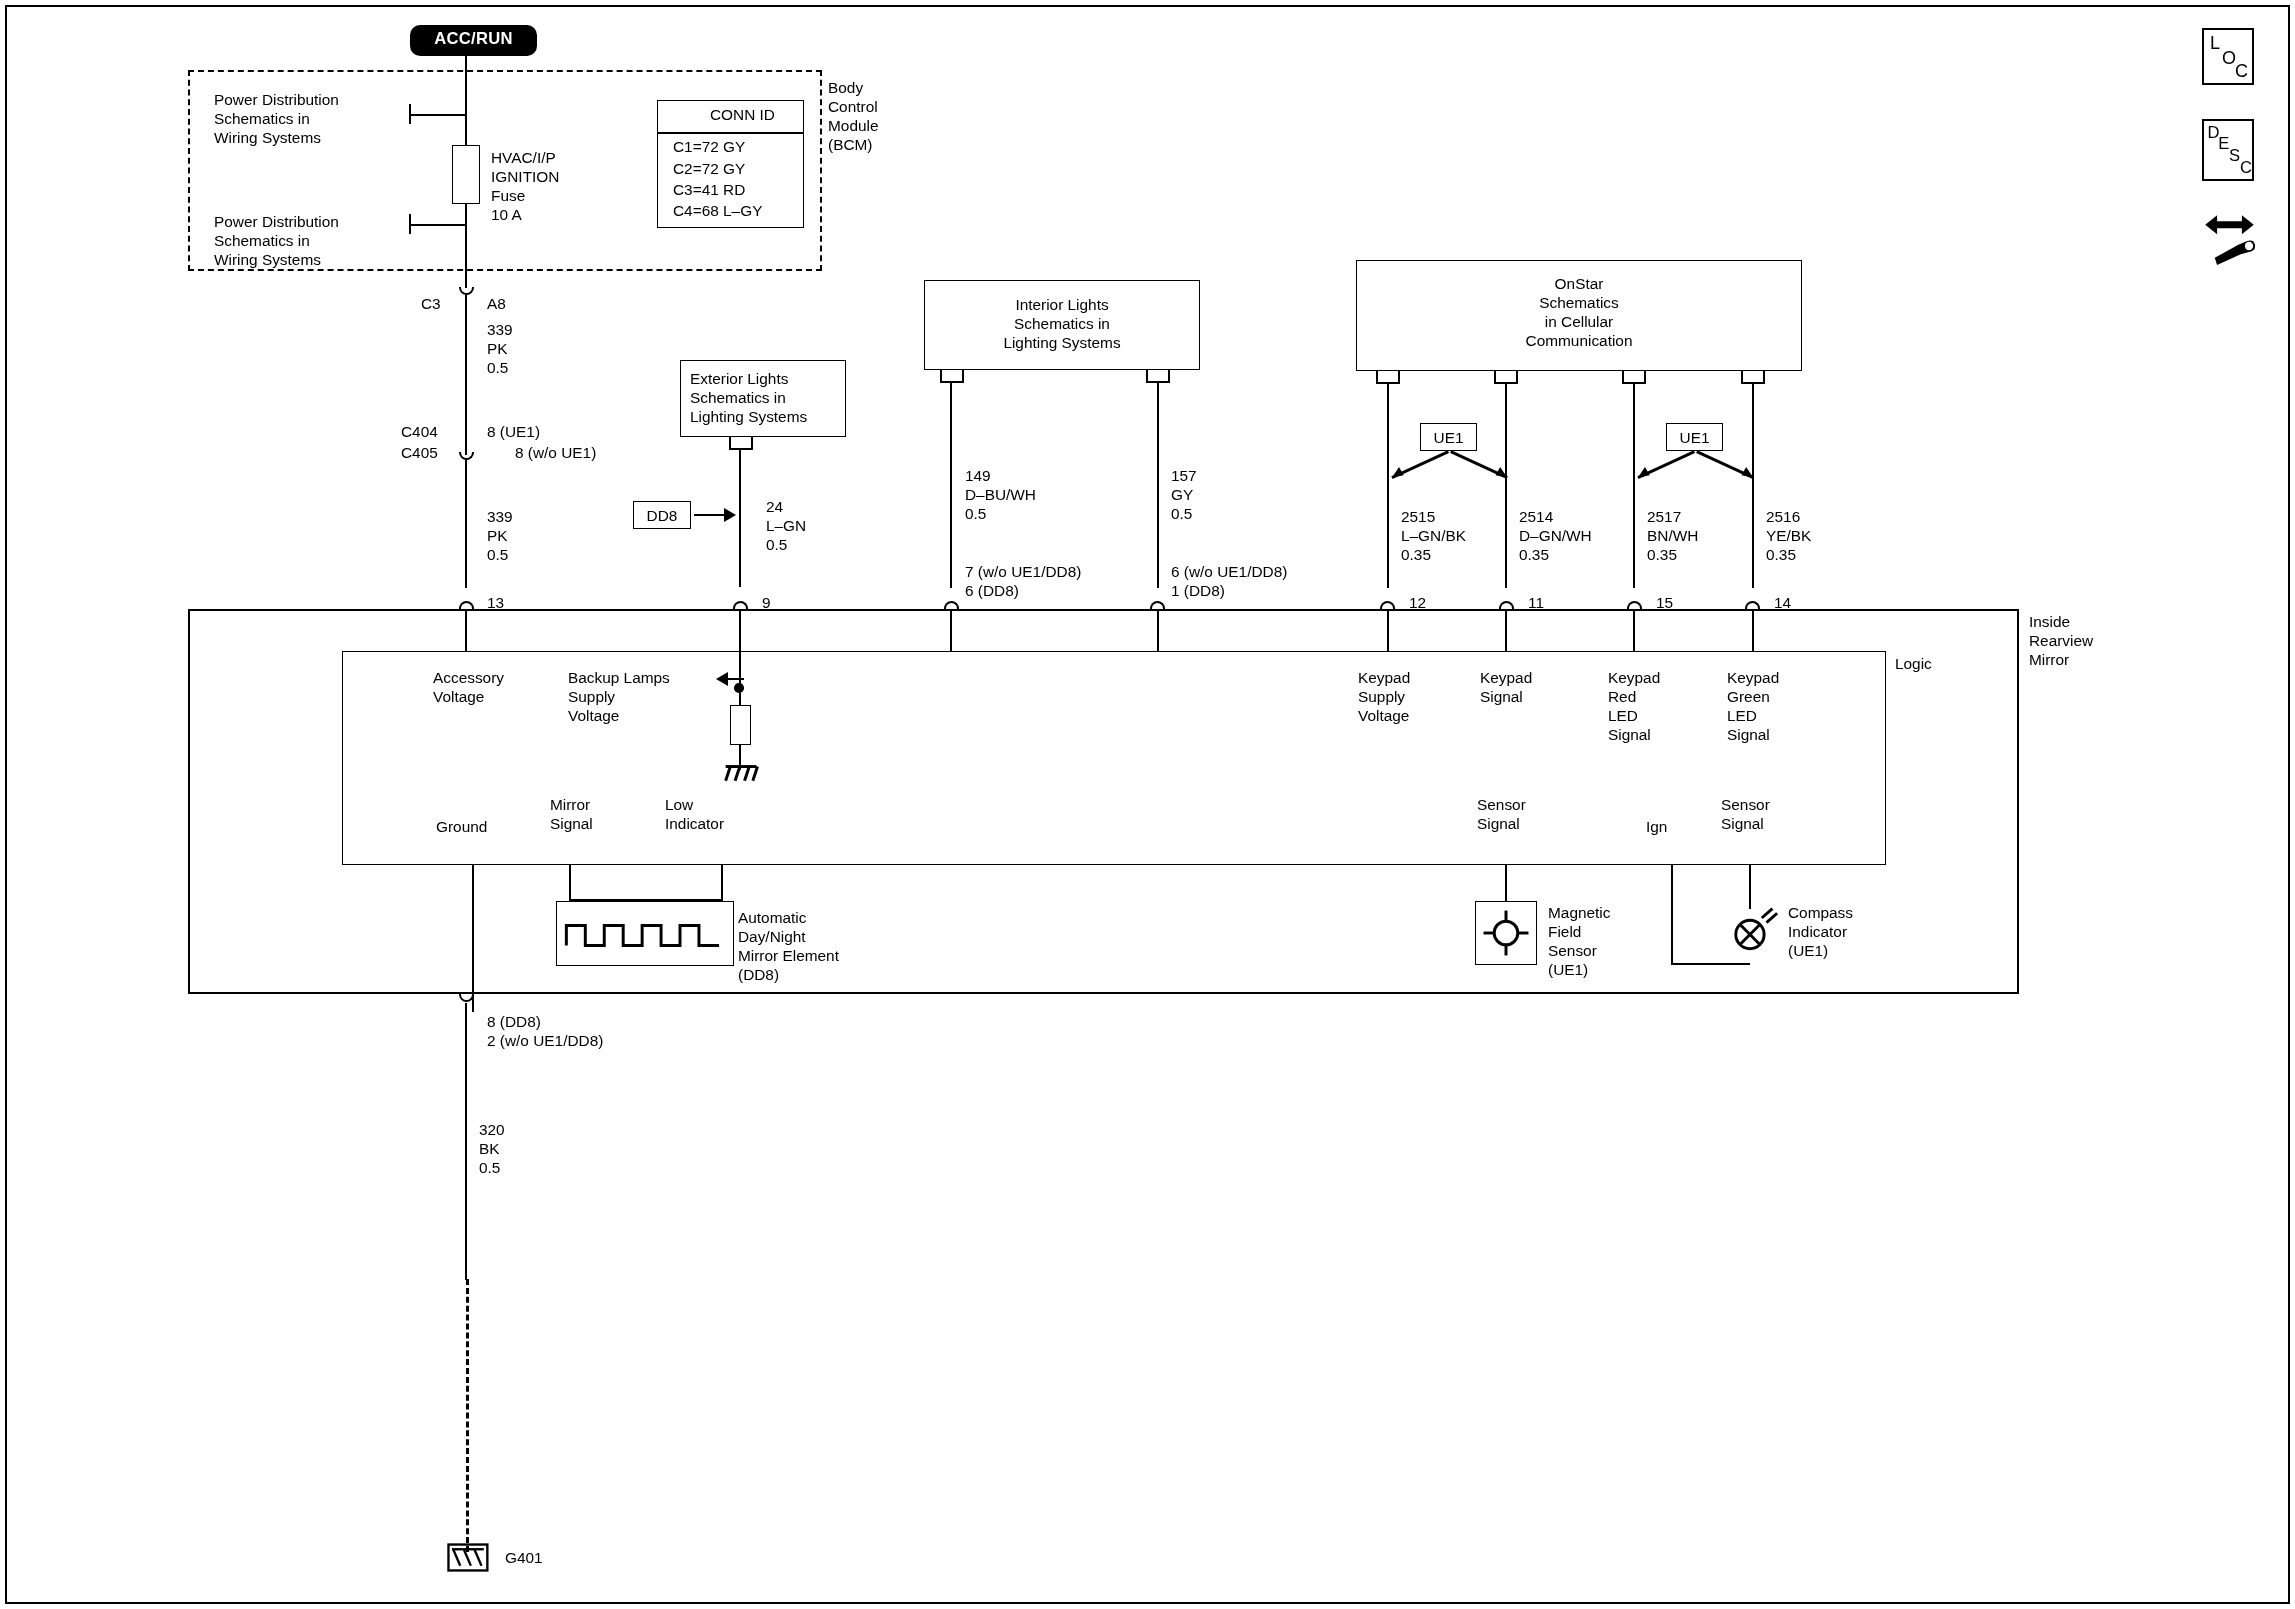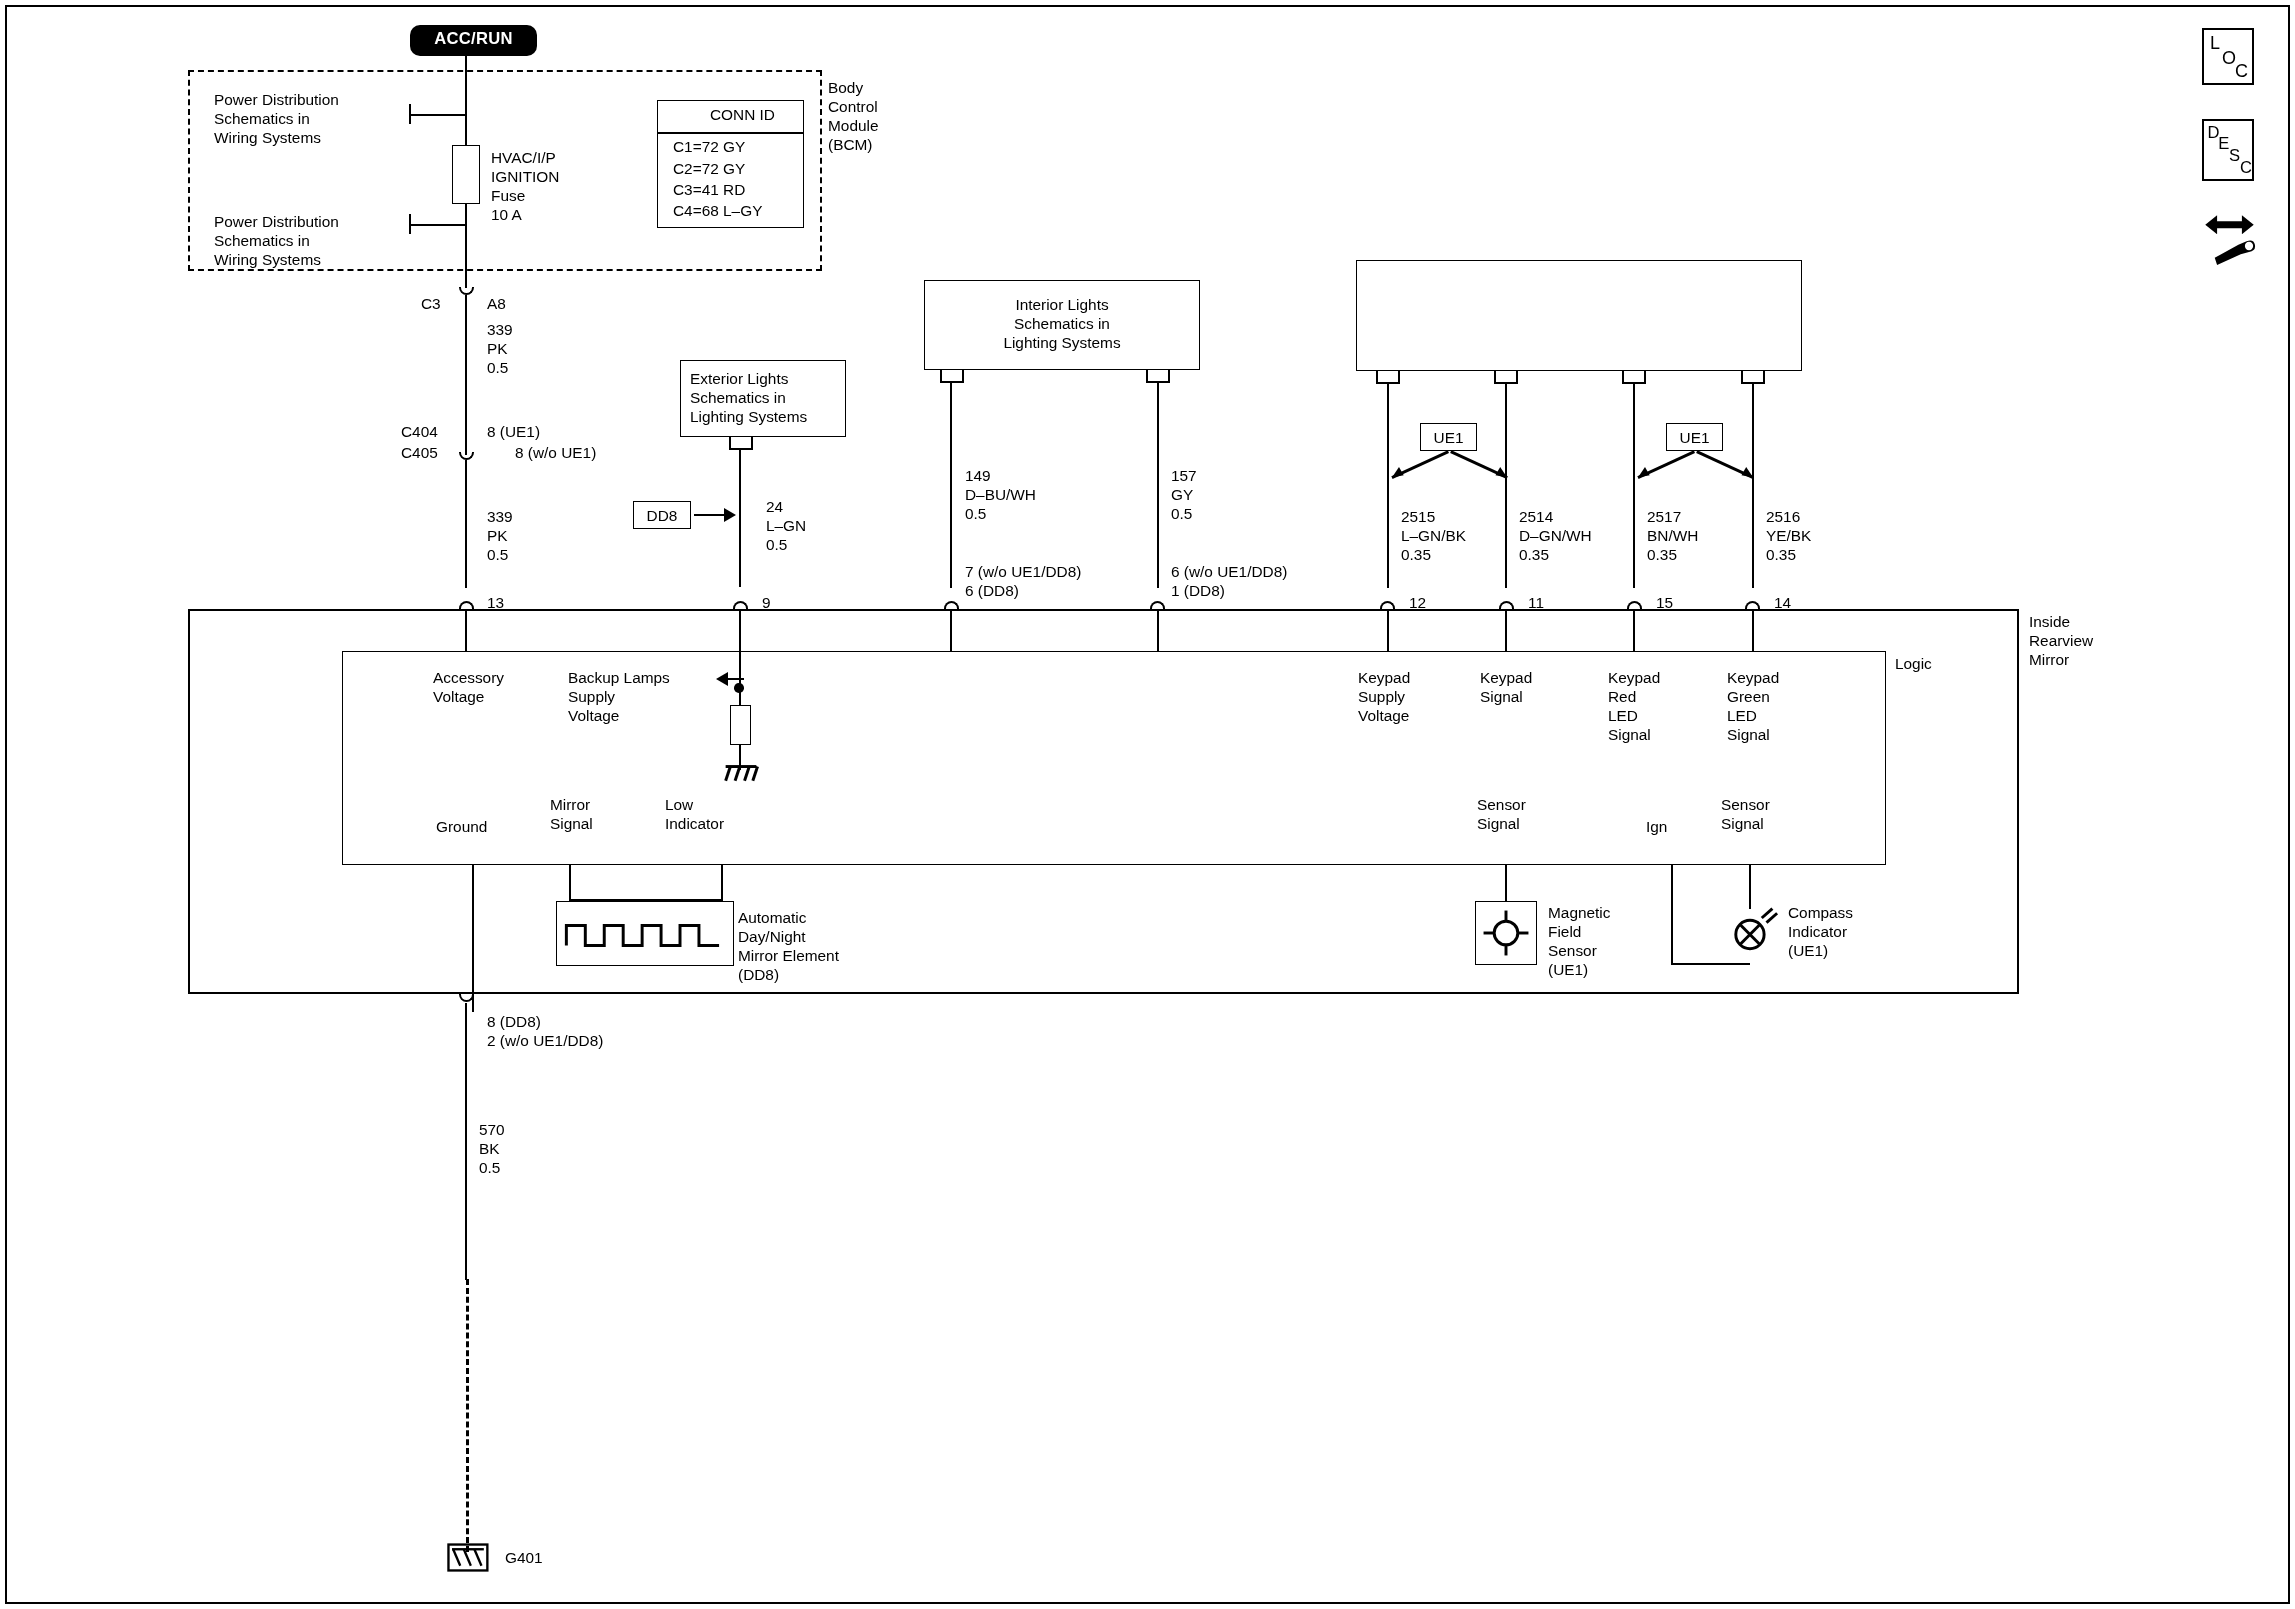--- a/index.html
+++ b/index.html
@@ -223,20 +223,24 @@
   <div class="vline" style="left:950px; top:383px; height:205px;"></div>
   <div class="vline" style="left:1157px; top:383px; height:205px;"></div>
   <div class="txt" style="left:965px; top:466px;">149
 D–BU/WH
 0.5</div>
   <div class="txt" style="left:1171px; top:466px;">157
 GY
 0.5</div>
 
   <div class="box" style="left:1356px; top:260px; width:446px; height:111px;"></div>
+  <div class="txt c" style="left:1356px; top:274px; width:446px;">OnStar
+Schematics
+in Cellular
+Communication</div>
   <div class="bracket" style="left:1376px; top:371px;"></div>
   <div class="bracket" style="left:1494px; top:371px;"></div>
   <div class="bracket" style="left:1622px; top:371px;"></div>
   <div class="bracket" style="left:1741px; top:371px;"></div>
 
   <div class="vline" style="left:1387px; top:384px; height:204px;"></div>
   <div class="vline" style="left:1505px; top:384px; height:204px;"></div>
   <div class="vline" style="left:1633px; top:384px; height:204px;"></div>
   <div class="vline" style="left:1752px; top:384px; height:204px;"></div>
 
@@ -394,21 +398,21 @@
   </svg>
   <div class="txt" style="left:1788px; top:903px;">Compass
 Indicator
 (UE1)</div>
 
   <div class="conn" style="left:459px; top:994px;"></div>
   <div class="txt" style="left:487px; top:1012px;">8 (DD8)
 2 (w/o UE1/DD8)</div>
 
   <div class="vline" style="left:465px; top:1003px; height:277px;"></div>
-  <div class="txt" style="left:479px; top:1120px;">570
+  <div class="txt" style="left:479px; top:1120px;">320
 BK
 0.5</div>
 
   <div class="vdash" style="left:466px; top:1279px; height:273px;"></div>
 
   <svg style="position:absolute; left:440px; top:1541px;" width="57" height="33" viewBox="0 0 96 56">
     <rect x="14" y="6" width="66" height="44" fill="none" stroke="#000" stroke-width="4"></rect>
     <line x1="22" y1="14" x2="34" y2="42" stroke="#000" stroke-width="4"></line>
     <line x1="40" y1="14" x2="52" y2="42" stroke="#000" stroke-width="4"></line>
     <line x1="58" y1="14" x2="70" y2="42" stroke="#000" stroke-width="4"></line>

